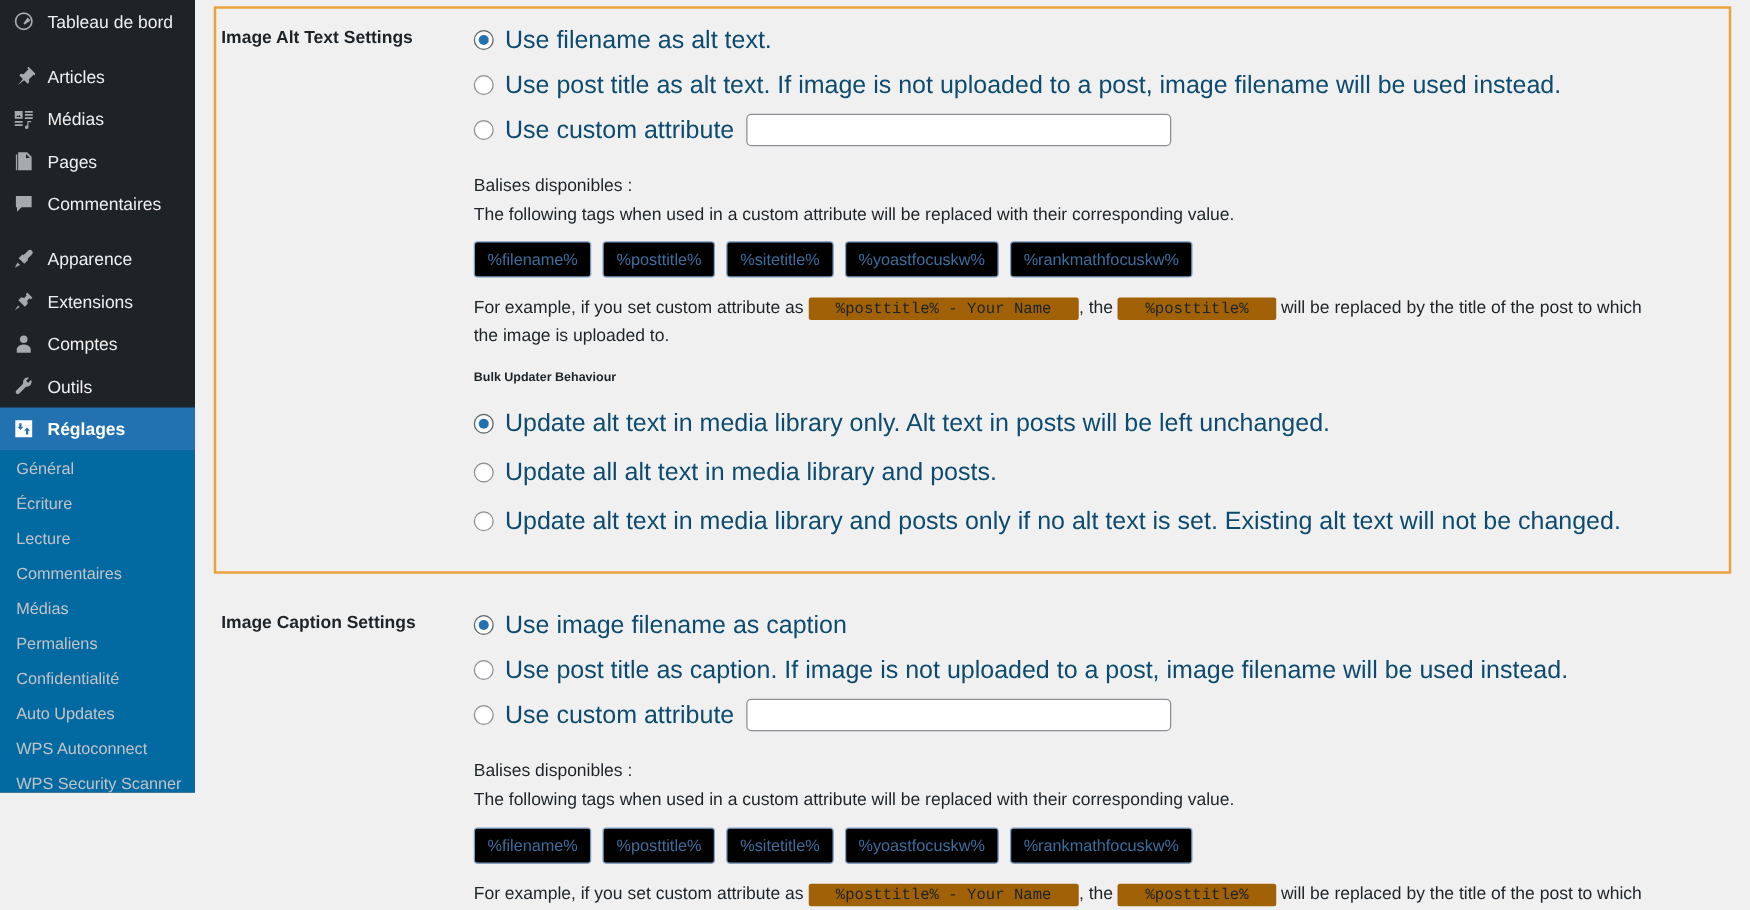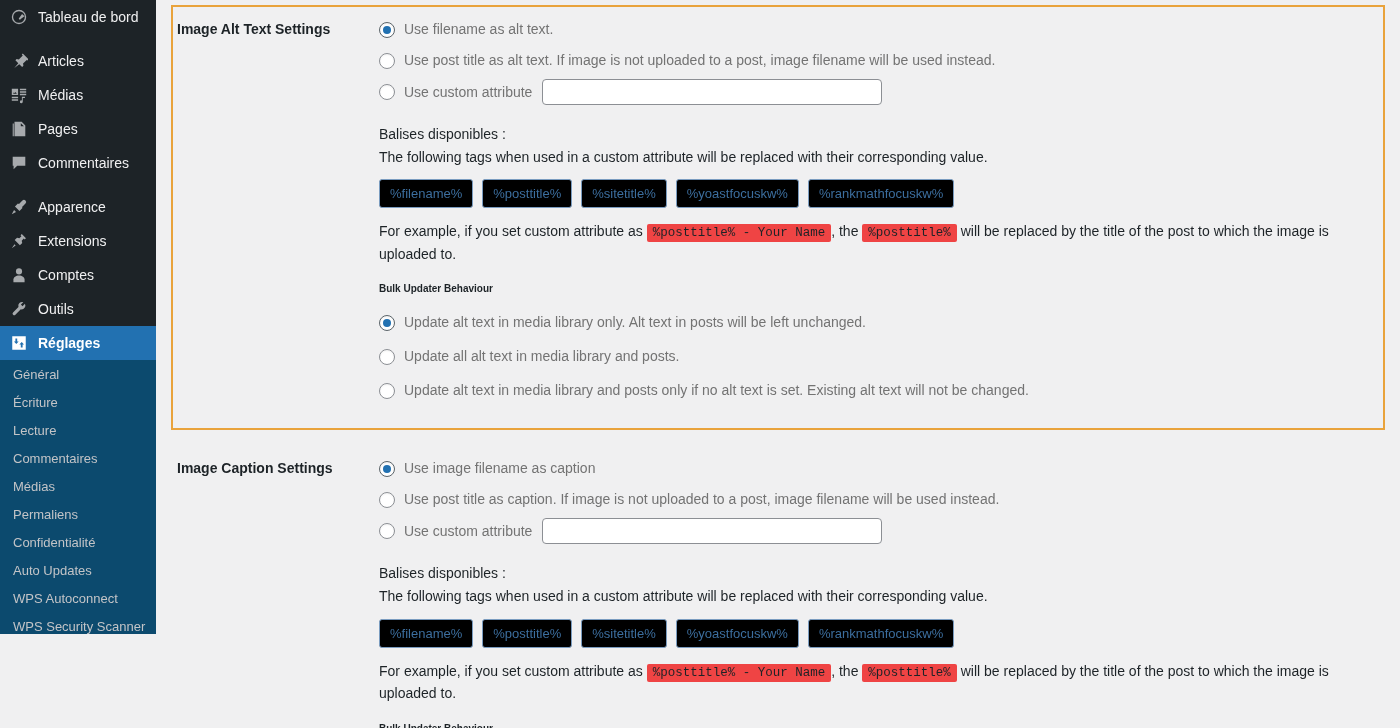--- a/index.html
+++ b/index.html
@@ -50,21 +50,21 @@
     content: "";
     position: absolute;
     right: -8px; top: 50%;
     margin-top: -8px;
     border-width: 8px;
     border-style: solid;
     border-color: transparent #f0f0f1 transparent transparent;
   }
   .menu-sep { height: 10px; }
 
-  .submenu { background: #0c4a6e; padding: 1px 0 6px 0; }
+  .submenu { background: #0369a1; padding: 1px 0 6px 0; }
   .submenu li {
     list-style: none;
     font-size: 13px;
     line-height: 16px;
     padding: 6px 0 6px 13px;
     color: #c3c4c7;
     cursor: pointer;
   }
   .submenu li.current { color: #fff; font-weight: 600; }
 
@@ -150,22 +150,22 @@
   .rb.checked { border-color: #5b6469; }
   .rb.checked::after {
     content: "";
     position: absolute;
     left: 3px; top: 3px;
     width: 8px; height: 8px;
     border-radius: 50%;
     background: #2271b1;
   }
   .rlabel {
-    font-size: 14px;
-    color: #737373;
+    font-size: 20px;
+    color: #0c4a6e;
     line-height: 1.5;
     cursor: pointer;
     white-space: nowrap;
   }
 
   .txtinput {
     margin-left: 10px;
     width: 340px;
     height: 26px;
     border: 1px solid #8c8f94;
@@ -208,24 +208,24 @@
   }
 
   .example {
     font-size: 14px;
     color: #1d2327;
     line-height: 1.55;
     max-width: 952px;
   }
   code.inline {
     font-family: "Liberation Mono", monospace;
-    background: #ef4444;
+    background: #a16207;
     color: #1d2327;
     font-size: 12.5px;
-    padding: 2px 6px;
+    padding: 2px 22px;
     border-radius: 2px;
     white-space: nowrap;
   }
 
   .subhead {
     font-size: 10px;
     font-weight: 700;
     color: #1d2327;
     margin-top: 18px;
     margin-bottom: 16px;

